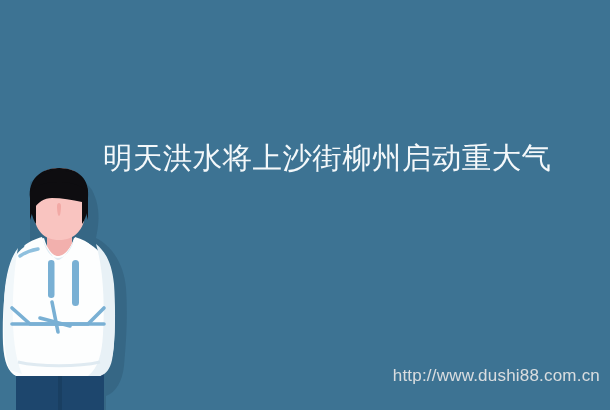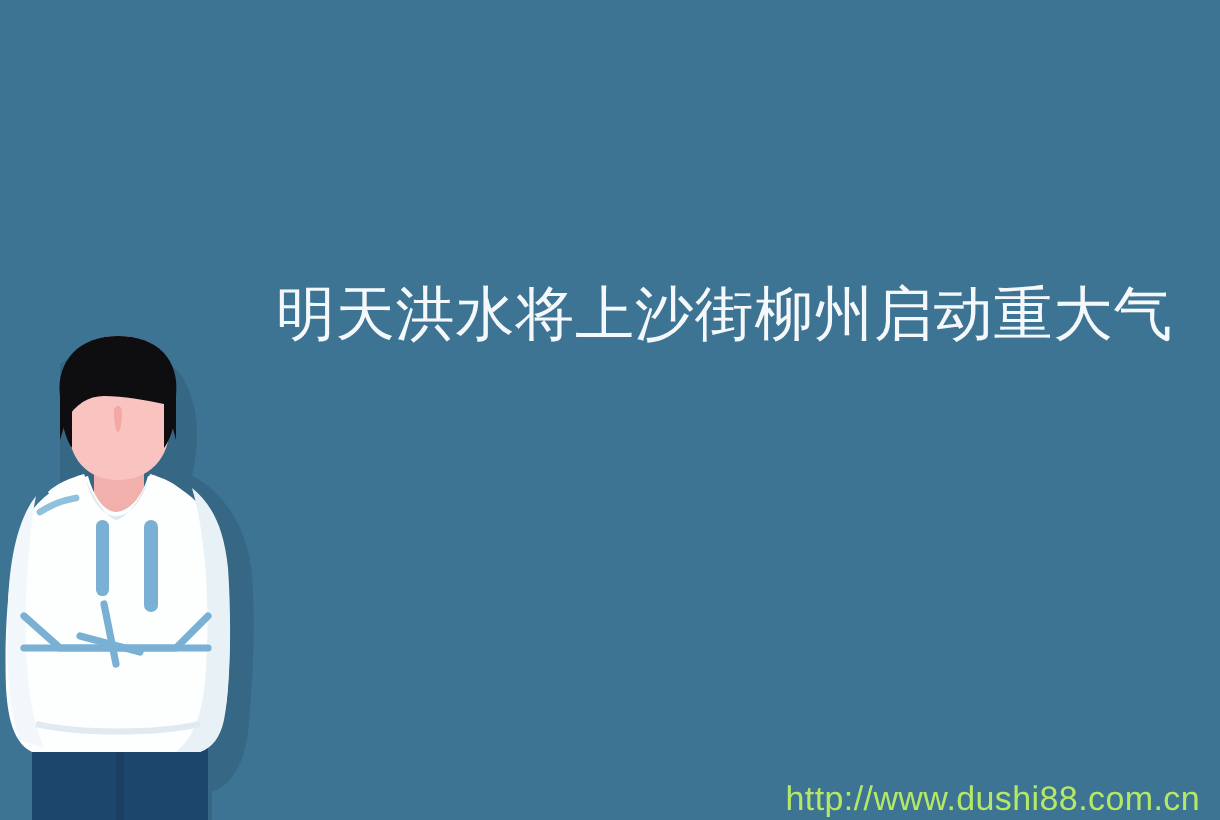--- a/index.html
+++ b/index.html
@@ -39,29 +39,28 @@
     color: #f4f8fa;
     font-size: 29.5px;
     line-height: 41px;
     letter-spacing: 0.4px;
     font-weight: 400;
     white-space: normal;
     word-break: break-all;
   }
   #headline .hl-line {
     display: block;
-    margin-left: 35px;
   }
 
   
   #watermark {
     position: absolute;
     right: 10px;
-    bottom: 0;
-    color: #bef264;
+    bottom: 24px;
+    color: #e5e5e5;
     font-size: 17px;
     letter-spacing: 0.2px;
     opacity: 0.93;
     font-family: "Liberation Sans", "DejaVu Sans", sans-serif;
   }
 </style>
 </head>
 <body>
 
 <div id="poster">

